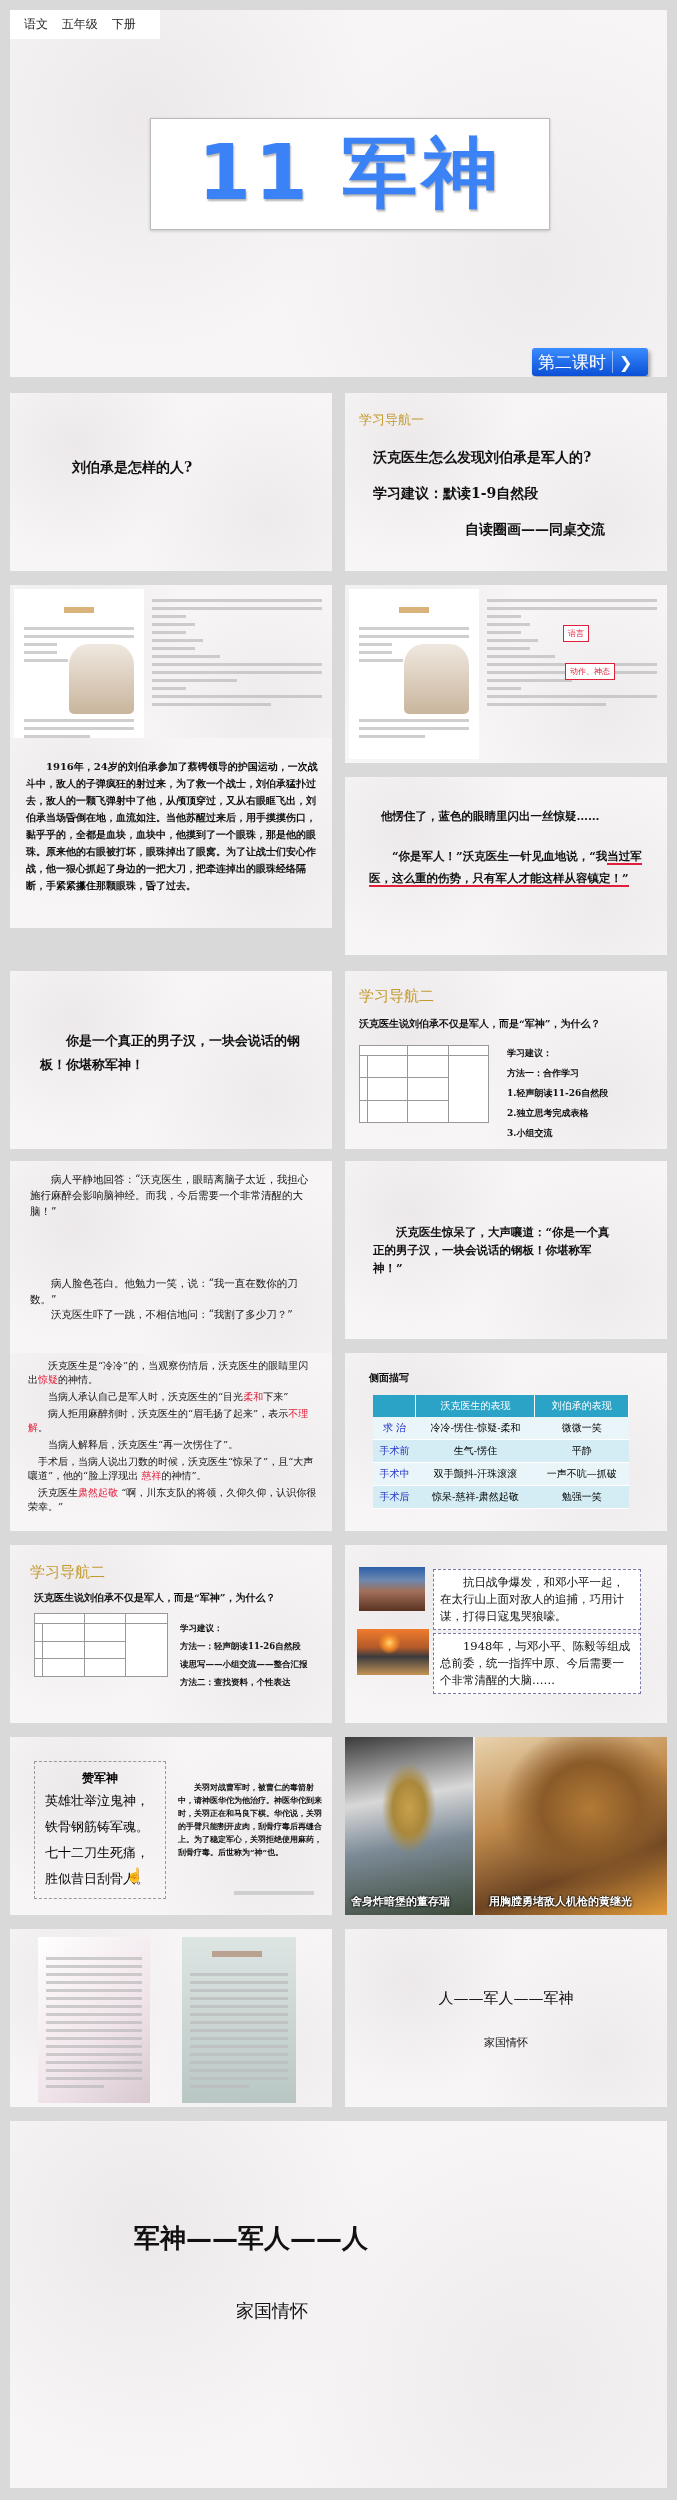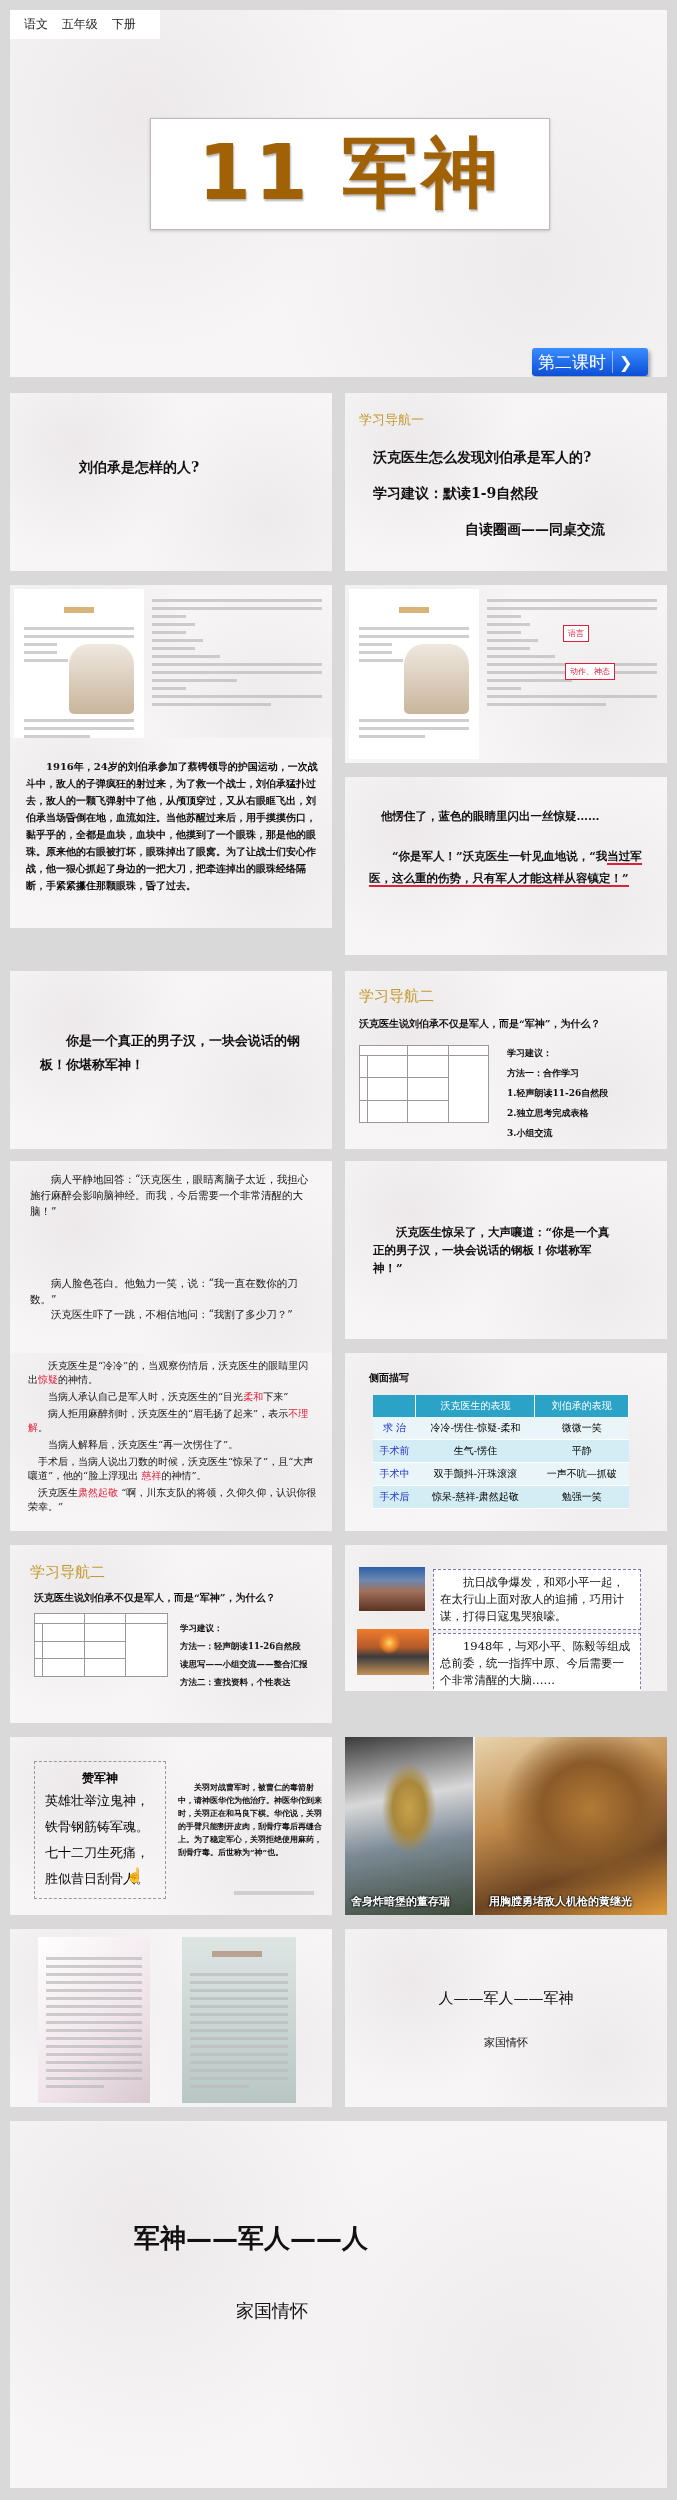--- a/index.html
+++ b/index.html
@@ -10,21 +10,21 @@
   .right { left: 345px; width: 322px; }
   .nav-title { color: #c39a2e; font-family: "DejaVu Sans", "Liberation Sans", sans-serif; position: absolute; }
   .txt { position: absolute; color: #111; }
   .bold { font-weight: bold; }
   .red { color: #e0203a; }
   .ul { border-bottom: 2px solid #e0203a; }
   
   .subject-bar { position: absolute; left: 0; top: 0; background: #fff; padding: 6px 14px; font-size: 12px; font-family: "DejaVu Sans", "Liberation Sans", sans-serif; color: #222; width: 150px; }
   .subject-bar span { margin-right: 10px; }
   .title-box { position: absolute; left: 140px; top: 108px; width: 400px; height: 112px; background: #fff; border: 1px solid #bbb; box-shadow: 0 1px 3px rgba(0,0,0,0.2); display: flex; align-items: center; justify-content: center; }
-  .title-box span { color: #a16207; font-size: 76px; font-weight: bold; font-family: "DejaVu Sans", "Liberation Sans", sans-serif; text-shadow: 1px 2px 2px rgba(0,0,0,0.3); letter-spacing: 4px; }
+  .title-box span { color: #3b82f6; font-size: 76px; font-weight: bold; font-family: "DejaVu Sans", "Liberation Sans", sans-serif; text-shadow: 1px 2px 2px rgba(0,0,0,0.3); letter-spacing: 4px; }
   .lesson-btn { position: absolute; left: 522px; top: 338px; width: 116px; height: 28px; background: linear-gradient(#3a8cff, #0b4fd6); border-radius: 3px; color: #fff; font-family: "DejaVu Sans", "Liberation Sans", sans-serif; font-size: 17px; display: flex; align-items: center; padding-left: 6px; box-shadow: 2px 3px 4px rgba(0,0,0,0.35); cursor: pointer; }
   .lesson-btn .sep { width: 1px; height: 22px; background: rgba(255,255,255,0.5); margin: 0 6px; }
   .lesson-btn .chev { font-weight: bold; font-size: 16px; }
   
   .book-page { position: absolute; background: #fff; }
   .fake-lines { position: absolute; }
   .fake-lines div { height: 3px; background: #bbb; margin-bottom: 5px; opacity: 0.7; }
   .tag { position: absolute; border: 1px solid #e0203a; color: #e0203a; background: #fff; font-size: 8px; padding: 2px 4px; font-family: "DejaVu Sans", "Liberation Sans", sans-serif; }
   
   table { border-collapse: collapse; }
@@ -53,21 +53,21 @@
     <span>11 军神</span>
   </div>
   <div class="lesson-btn">
     <span>第二课时</span>
     <span class="sep"></span>
     <span class="chev">❯</span>
   </div>
 </div>
 
 <div class="slide left" style="top:393px;height:178px;">
-  <div class="txt bold" style="left:62px;top:66px;font-size:14px;margin-left:7px;">刘伯承是怎样的人?</div>
+  <div class="txt bold" style="left:62px;top:66px;font-size:14px;">刘伯承是怎样的人?</div>
 </div>
 
 <div class="slide right" style="top:393px;height:178px;">
   <div class="nav-title" style="left:14px;top:18px;font-size:13px;">学习导航一</div>
   <div class="txt bold" style="left:28px;top:56px;font-size:14px;">沃克医生怎么发现刘伯承是军人的?</div>
   <div class="txt bold" style="left:28px;top:92px;font-size:14px;">学习建议：默读1-9自然段</div>
   <div class="txt bold" style="left:120px;top:128px;font-size:14px;">自读圈画——同桌交流</div>
 </div>
 
 <div class="slide left" style="top:585px;height:178px;">
@@ -275,21 +275,21 @@
           <td></td>
         </tr>
   </tbody>
     </table>
   <div class="txt bold" style="left:170px;top:78px;font-size:8.5px;">学习建议：</div>
   <div class="txt bold" style="left:170px;top:96px;font-size:8.5px;">方法一：轻声朗读11-26自然段</div>
   <div class="txt bold" style="left:170px;top:114px;font-size:8.5px;">读思写——小组交流——整合汇报</div>
   <div class="txt bold" style="left:170px;top:132px;font-size:8.5px;">方法二：查找资料，个性表达</div>
 </div>
 
-<div class="slide right" style="top:1545px;height:146px;">
+<div class="slide right" style="top:1545px;height:178px;">
   <div class="photo" style="left:14px;top:22px;width:66px;height:44px;background:linear-gradient(#2f5fa8 0%,#6b88b0 30%,#a2705a 55%,#5a3322 100%);"></div>
   <div class="dashed-box" style="left:88px;top:24px;width:208px;text-indent:2em;">抗日战争爆发，和邓小平一起，在太行山上面对敌人的追捕，巧用计谋，打得日寇鬼哭狼嚎。</div>
   <div class="photo" style="left:12px;top:84px;width:72px;height:46px;background:radial-gradient(circle at 45% 30%,#ffd56b 0,#f28a2a 12%,transparent 22%),linear-gradient(#f07c2d 0%,#b35a2a 40%,#3a3b3e 60%,#c49356 100%);"></div>
   <div class="dashed-box" style="left:88px;top:88px;width:208px;text-indent:2em;">1948年，与邓小平、陈毅等组成总前委，统一指挥中原、今后需要一个非常清醒的大脑……</div>
 </div>
 
 <div class="slide left" style="top:1737px;height:178px;">
   <div class="poem-box" style="left:24px;top:24px;width:132px;">
     <div class="bold" style="text-align:center;font-size:12px;line-height:20px;">赞军神</div>
     <div>英雄壮举泣鬼神，</div>

